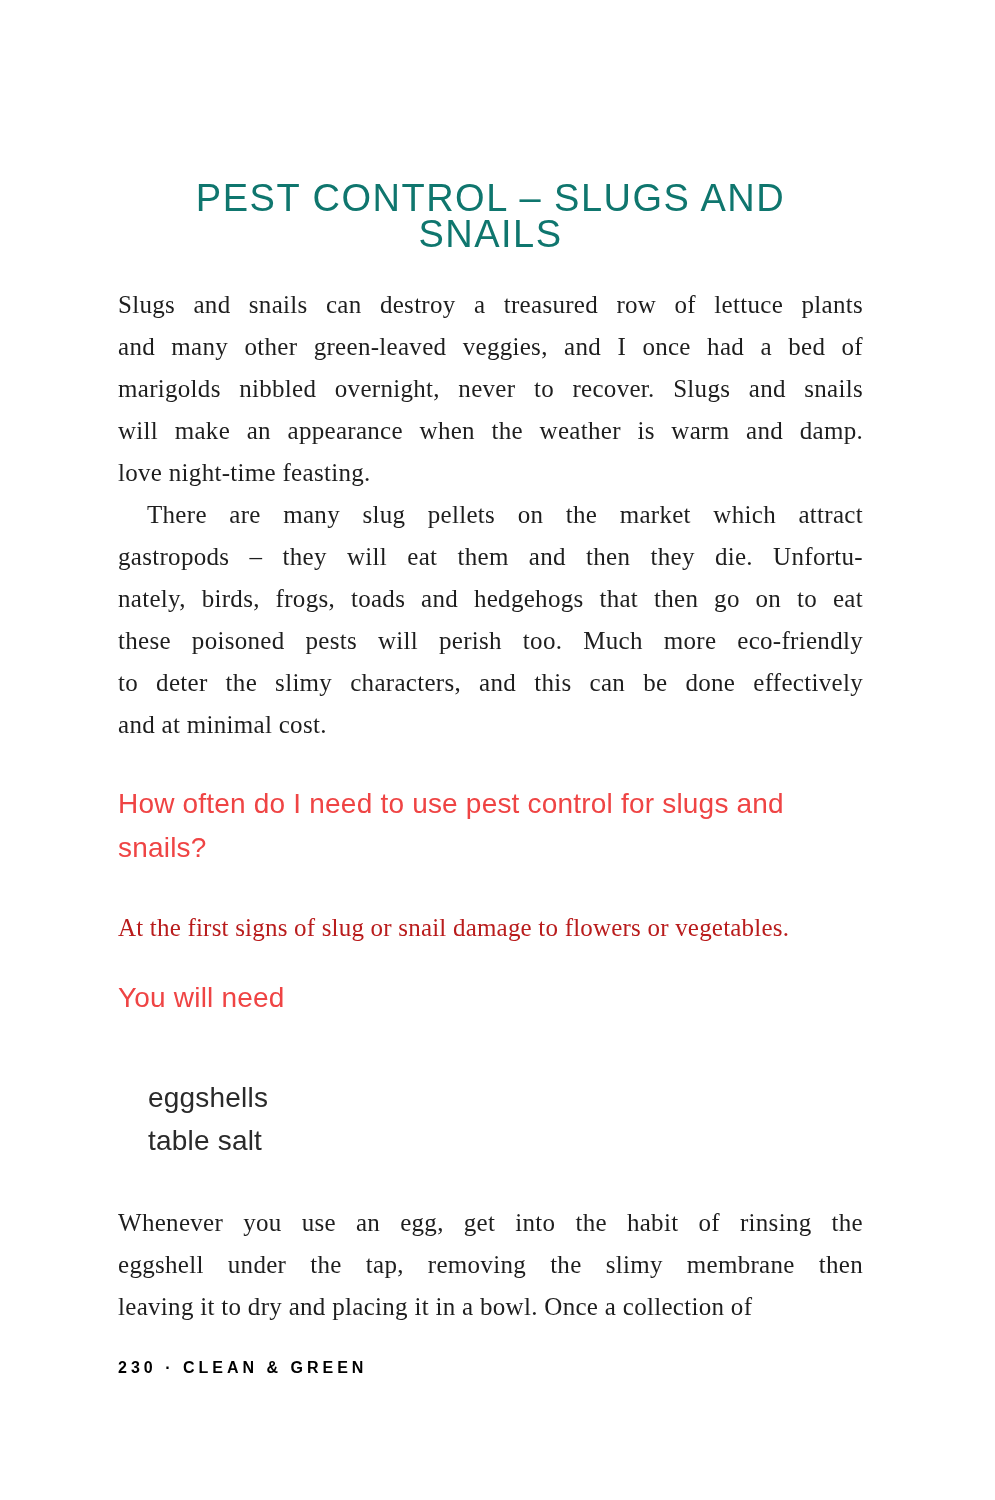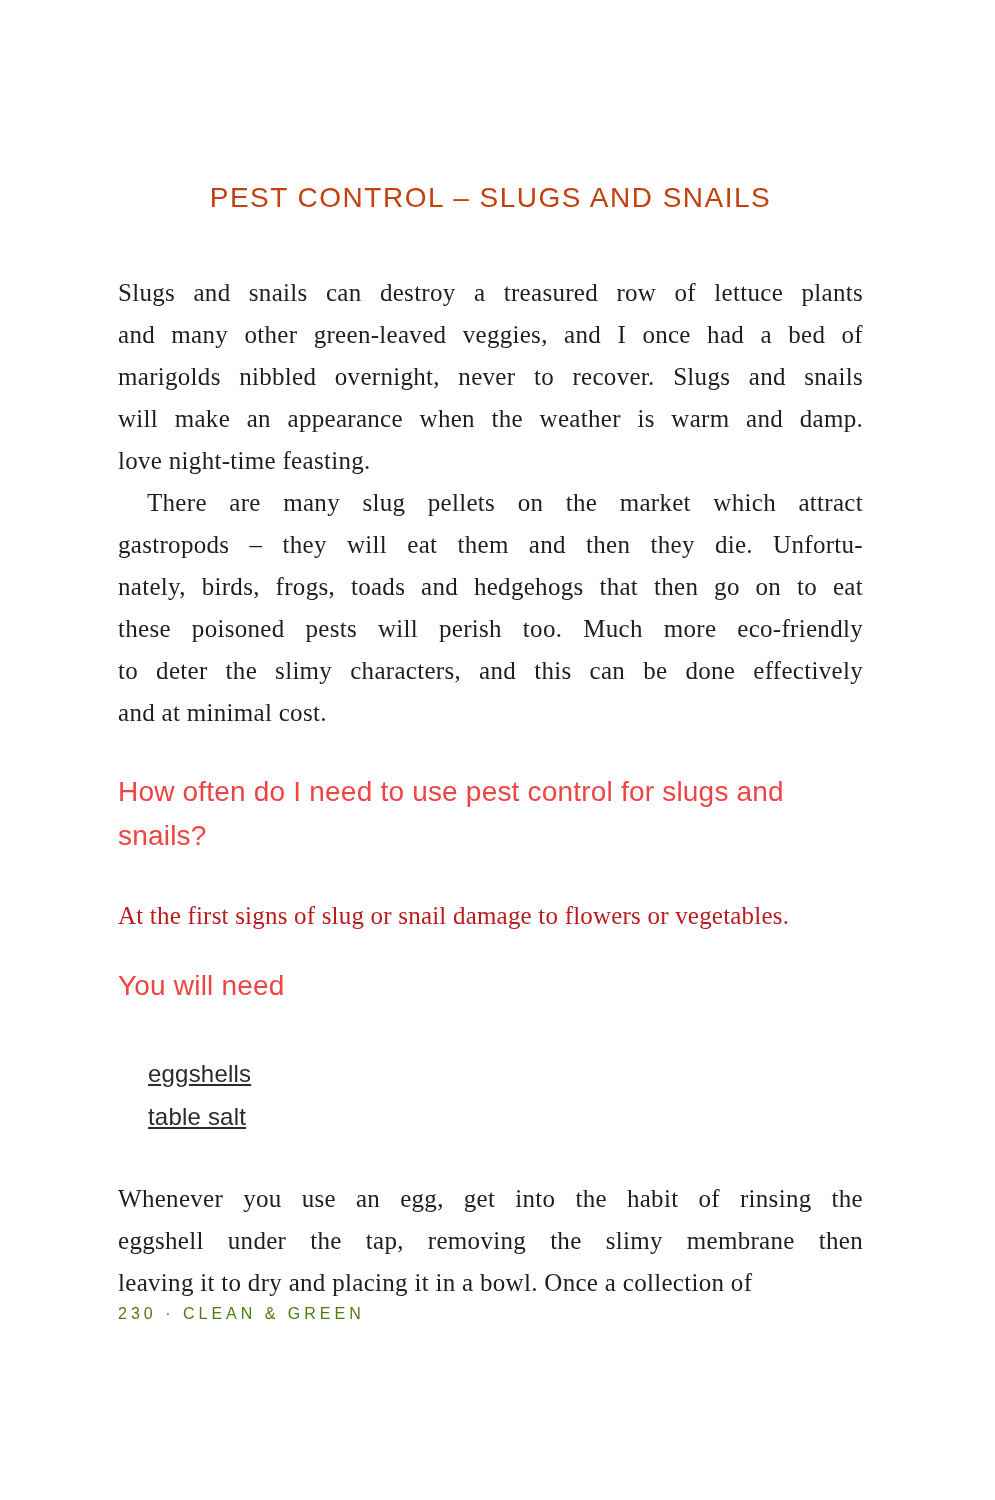--- a/index.html
+++ b/index.html
@@ -18,45 +18,45 @@
     box-sizing: border-box;
     width: 995px;
     height: 1500px;
     padding: 180px 132px 0 118px;
     background: #ffffff;
   }
   
   .chapter-title {
     font-family: "Liberation Sans", sans-serif;
     font-weight: 300;
-    font-size: 28px;
+    font-size: 38px;
     line-height: 36px;
     letter-spacing: 1.5px;
-    color: #c2410c;
+    color: #0f766e;
     text-align: center;
     font-stretch: condensed;
   }
   
   .jpara {
     font-size: 25px;
     line-height: 42px;
     letter-spacing: 0.3px;
     color: #1e1e1e;
   }
   .jpara .line {
     text-align: justify;
     text-align-last: justify;
   }
   .jpara .line:last-child {
     text-align-last: left;
   }
   .indent-first .line:first-child {
     text-indent: 29px;
   }
-  .para-1 { margin-top: 56px; }
+  .para-1 { margin-top: 32px; }
   .para-2 { margin-top: 0; }
   
   .sans-heading {
     font-family: "Liberation Sans", sans-serif;
     font-weight: 300;
     font-size: 28px;
     line-height: 44px;
     letter-spacing: 0.2px;
     color: #ef4444;
   }
@@ -66,39 +66,39 @@
     font-size: 25px;
     line-height: 44px;
     letter-spacing: 0.2px;
     color: #b91c1c;
   }
   .need-heading {
     margin-top: 28px;
     line-height: 40px;
   }
   .ingredients {
-    margin-top: 46px;
+    margin-top: 58px;
     padding-left: 30px;
     font-family: "Liberation Sans", sans-serif;
     font-weight: 300;
-    font-size: 24px;
+    font-size: 28px;
     line-height: 43px;
     letter-spacing: 0.2px;
     color: #2a2a2a;
-    text-decoration: underline;
   }
   .instructions { margin-top: 40px; }
   
   .page-footer {
+    margin-top: 30px;
     font-family: "Liberation Sans", sans-serif;
-    font-weight: 400;
+    font-weight: 700;
     font-size: 16px;
     line-height: 20px;
     letter-spacing: 4px;
-    color: #4d7c0f;
+    color: #000000;
   }
   .page-footer span { display: inline; }
 </style>
 </head>
 <body>
 
 <div class="page">
 
   <div class="chapter-title">PEST CONTROL – SLUGS AND SNAILS</div>
 

